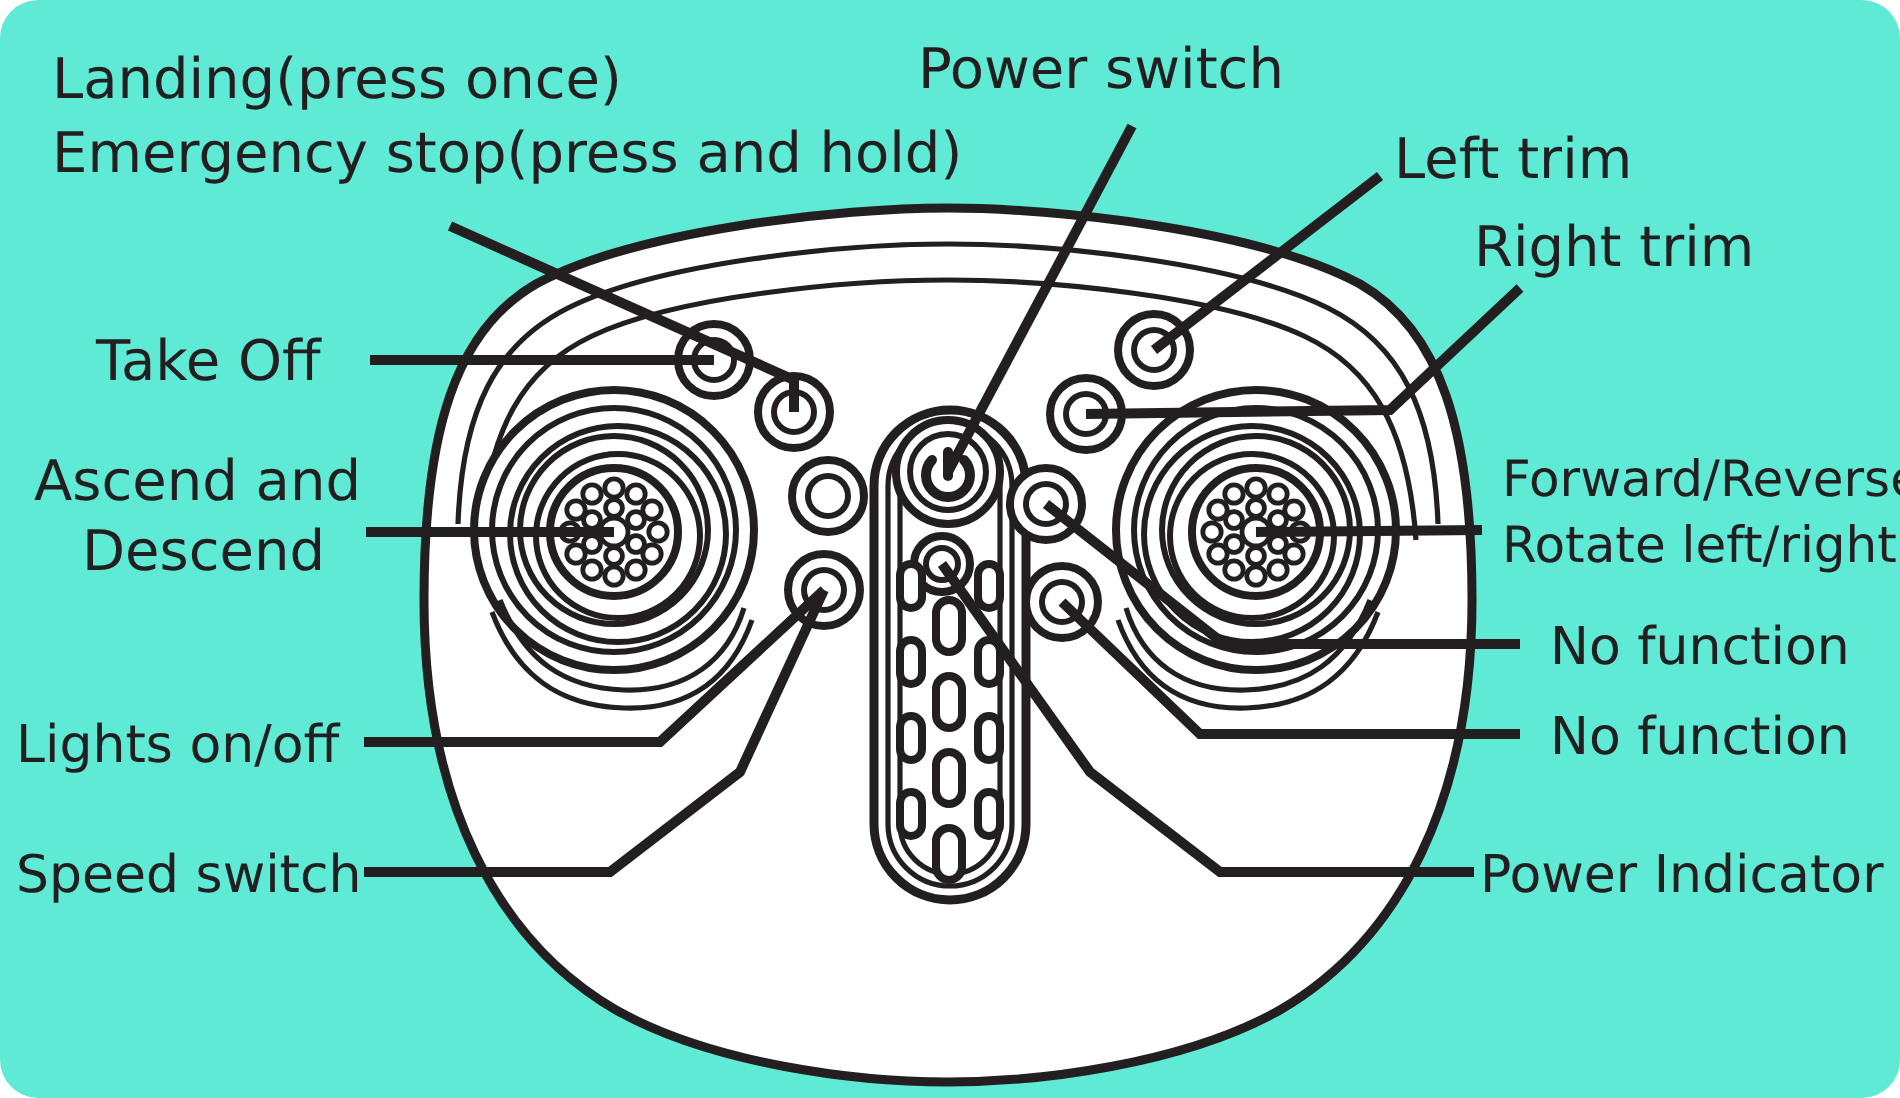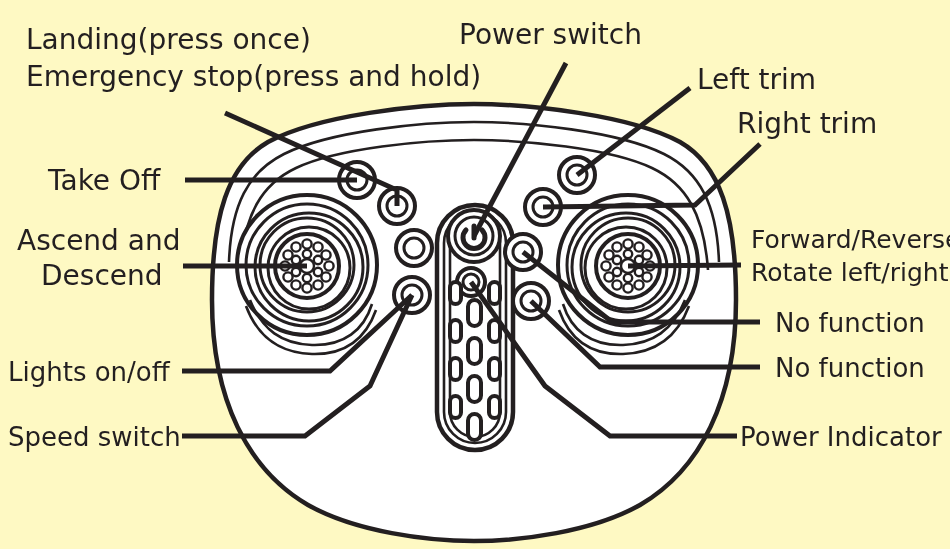--- a/index.html
+++ b/index.html
@@ -4,23 +4,24 @@
 <style>
   html, body {
     margin: 0;
     padding: 0;
     background: #ffffff;
   }
   #page {
     position: relative;
     width: 950px;
     height: 549px;
-    background: #fef9c3;
+    background: #5eead4;
     overflow: hidden;
     font-family: "DejaVu Sans", sans-serif;
+    border-radius: 19px;
   }
   #diagram {
     position: absolute;
     left: 0;
     top: 0;
     width: 950px;
     height: 549px;
   }
   .lbl {
     fill: #231f20;

